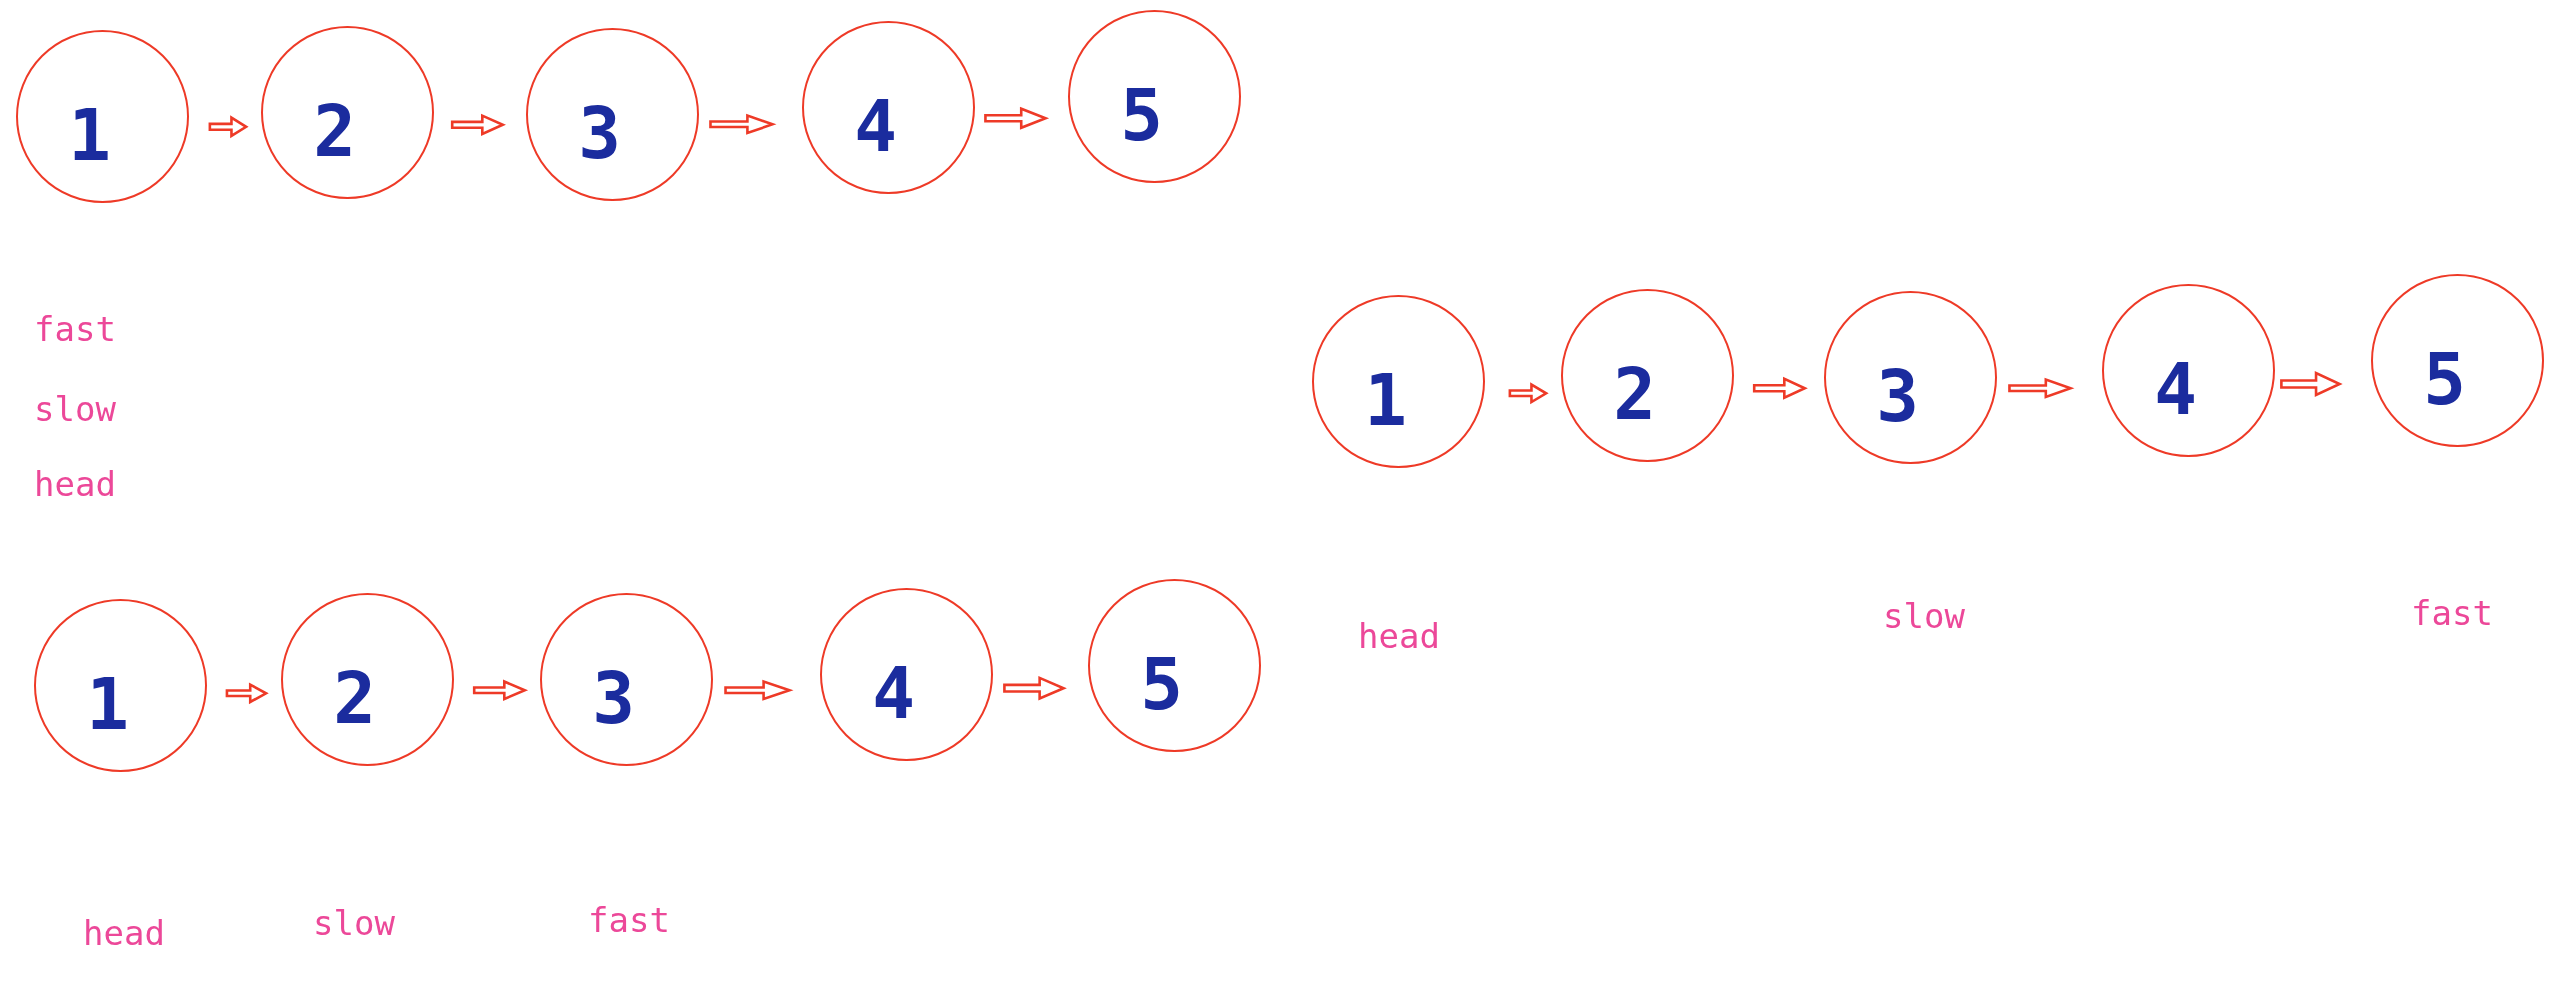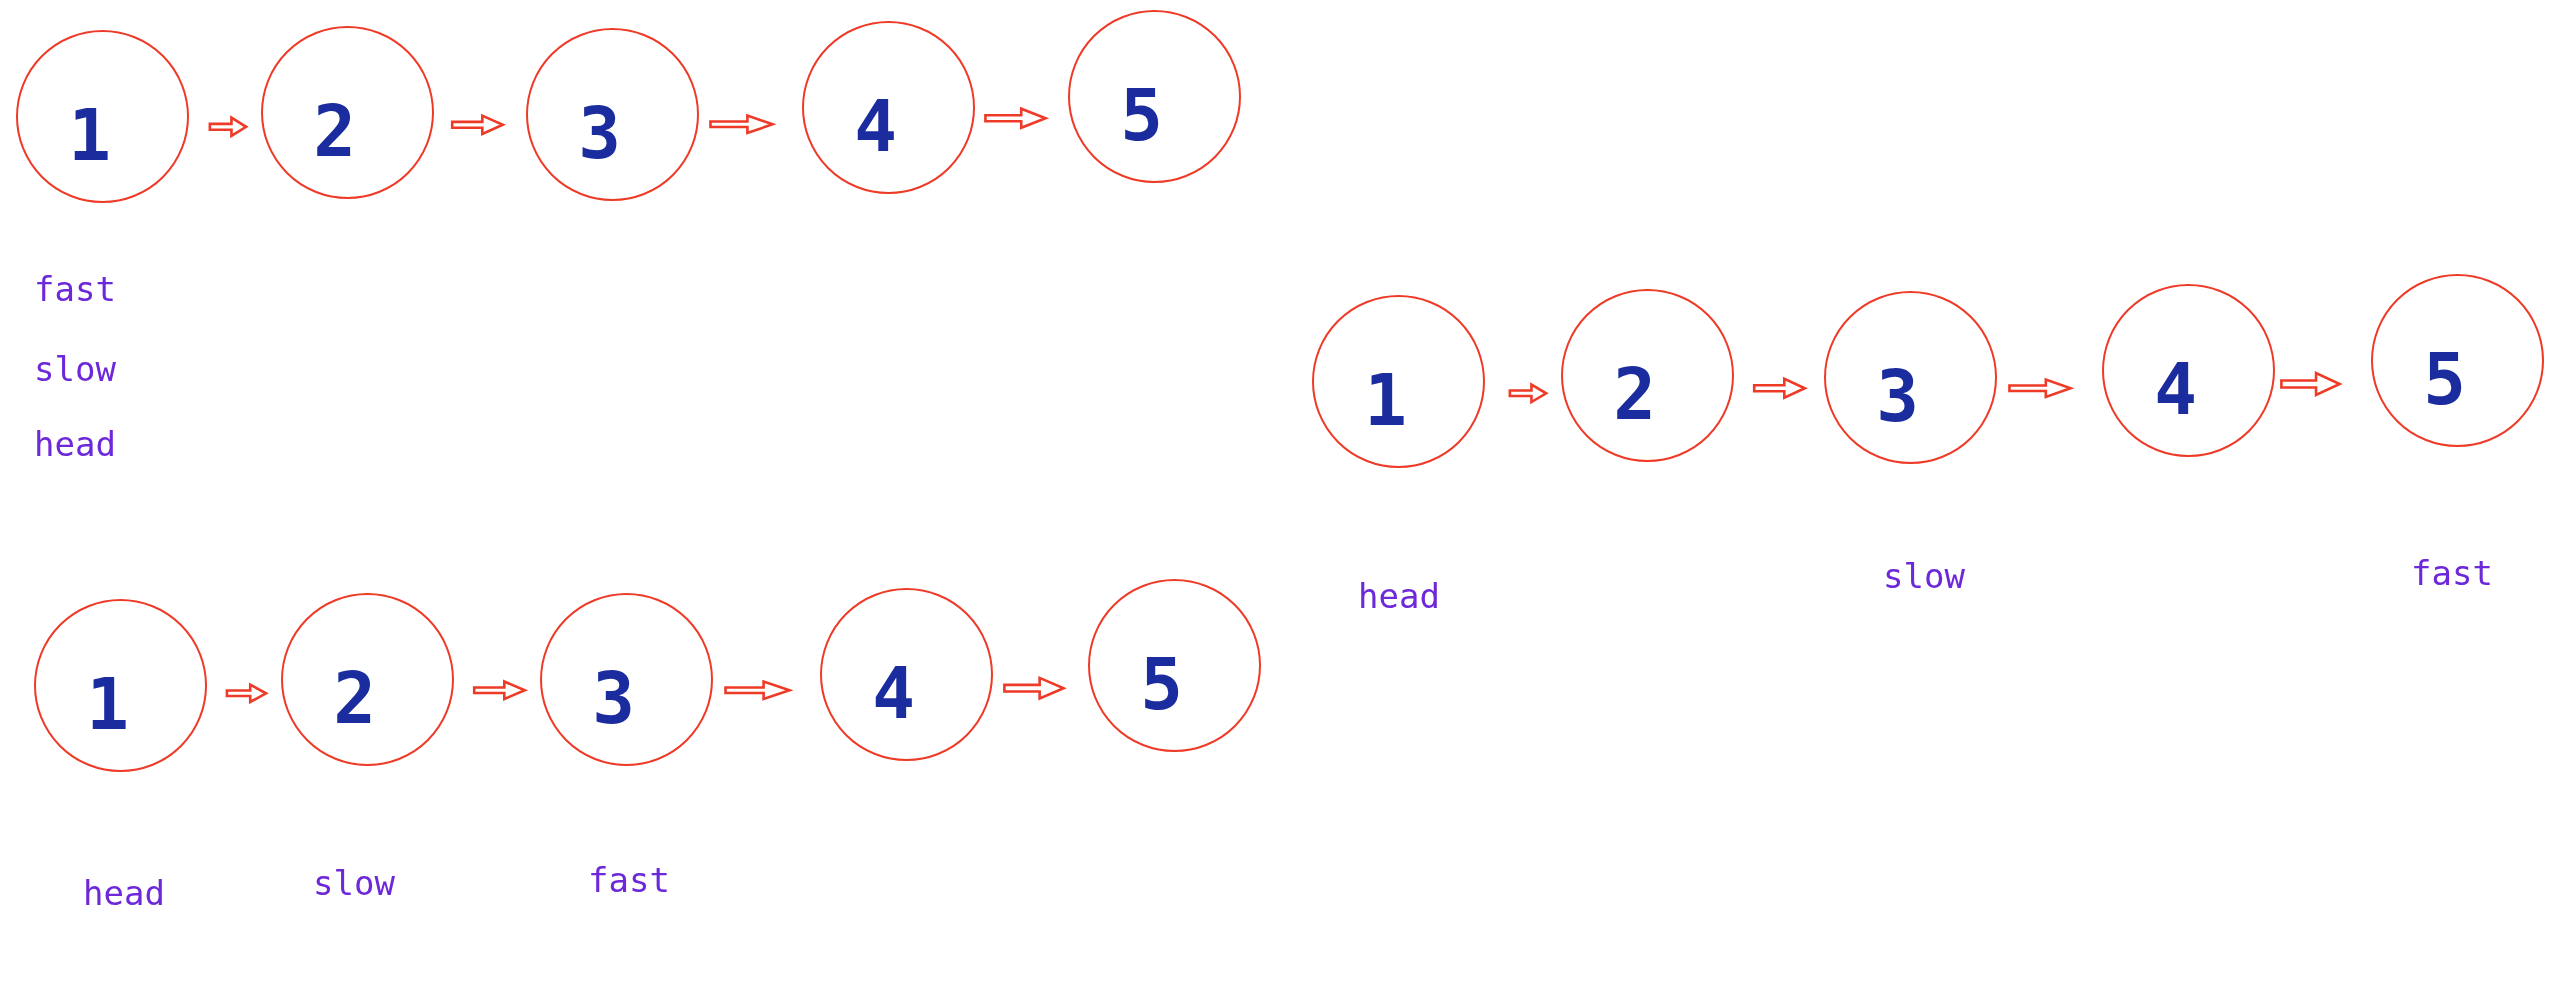--- a/index.html
+++ b/index.html
@@ -43,22 +43,23 @@
     fill: #ffffff;
     stroke: #ee3a27;
     stroke-width: 2.6;
     stroke-linejoin: miter;
   }
   .plabel {
     position: absolute;
     font-family: "DejaVu Sans Mono", monospace;
     font-size: 34px;
     line-height: 34px;
-    color: #6d28d9;
+    color: #ec4899;
     white-space: pre;
+    margin-top: 40px;
   }
 </style>
 </head>
 <body>
 
 <div class="canvas">
 
   <section>
     <div class="node" style="left:16px;top:30px">
         <span class="num">1</span>

